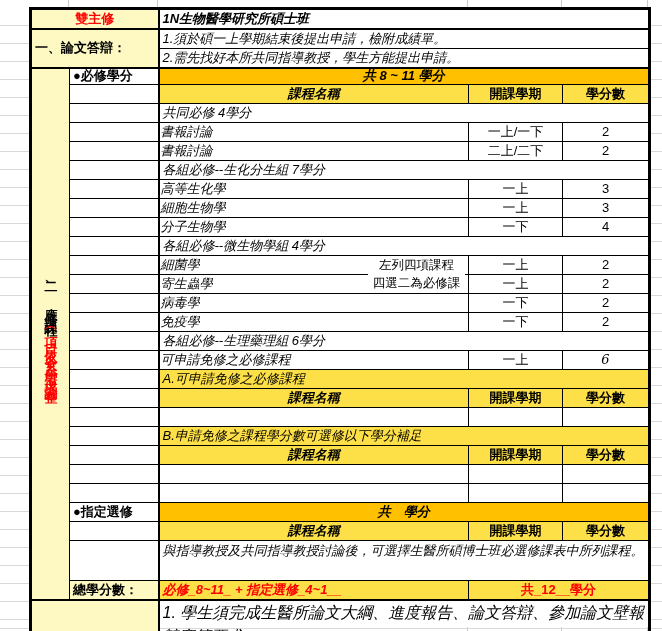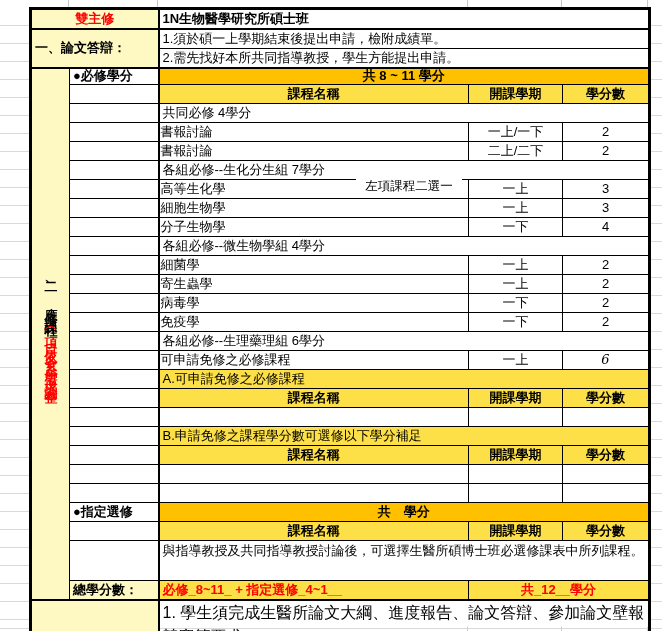--- a/index.html
+++ b/index.html
@@ -19,21 +19,21 @@
   td{border:1px solid #000;height:18px;padding:0 3px;font-size:13px;line-height:1.15;
      vertical-align:middle;overflow:hidden;white-space:nowrap;}
   .yellow{background:#fef9c3;}
   .orange{background:#FFC000;}
   .blue{background:#fde047;}
   .pink{background:#fde047;}
   .red{color:#FF0000;}
   .bold{font-weight:bold;}
   .center{text-align:center;}
   .indent{padding-left:1px;}
-  .bl2{border-left:2px solid #000;}
+  .bl2{border-left:2px solid #000;font-style:italic;}
   .bb2{border-bottom:2px solid #000;}
   .h15{height:15px;}
   .h36{height:36px;}
   .h61{height:61px;}
   .wrap{white-space:normal;}
   .credits-italic{font-style:italic;font-family:"DejaVu Serif","Liberation Serif",serif;}
 
   .vcell{text-align:center;vertical-align:middle;}
   .vtext{display:inline-block;writing-mode:vertical-rl;letter-spacing:6px;
          font-weight:bold;font-size:13px;line-height:30px;}
@@ -266,15 +266,18 @@
       <td colspan="2" class="yellow bold h61">三、論文：</td>
       <td colspan="3" class="bl2 thesis-cell h61">
         <div>1. 學生須完成生醫所論文大綱、進度報告、論文答辯、參加論文壁報競賽等要求。</div>
         <div>2. 學生可以一篇涵蓋兩所研究領域之論文申請畢業，惟內容及撰寫格式均須符合生醫所指導老師之要求。</div>
       </td>
     </tr>
   </tbody>
       </table>
   </div>
 
-  <div id="ann1" class="annot">左項課程二選一</div>
+  <div id="ann2" class="annot">
+    <div>左列四項課程</div>
+    <div>四選二為必修課</div>
+  </div>
 
 </div>
 
 </body></html>

